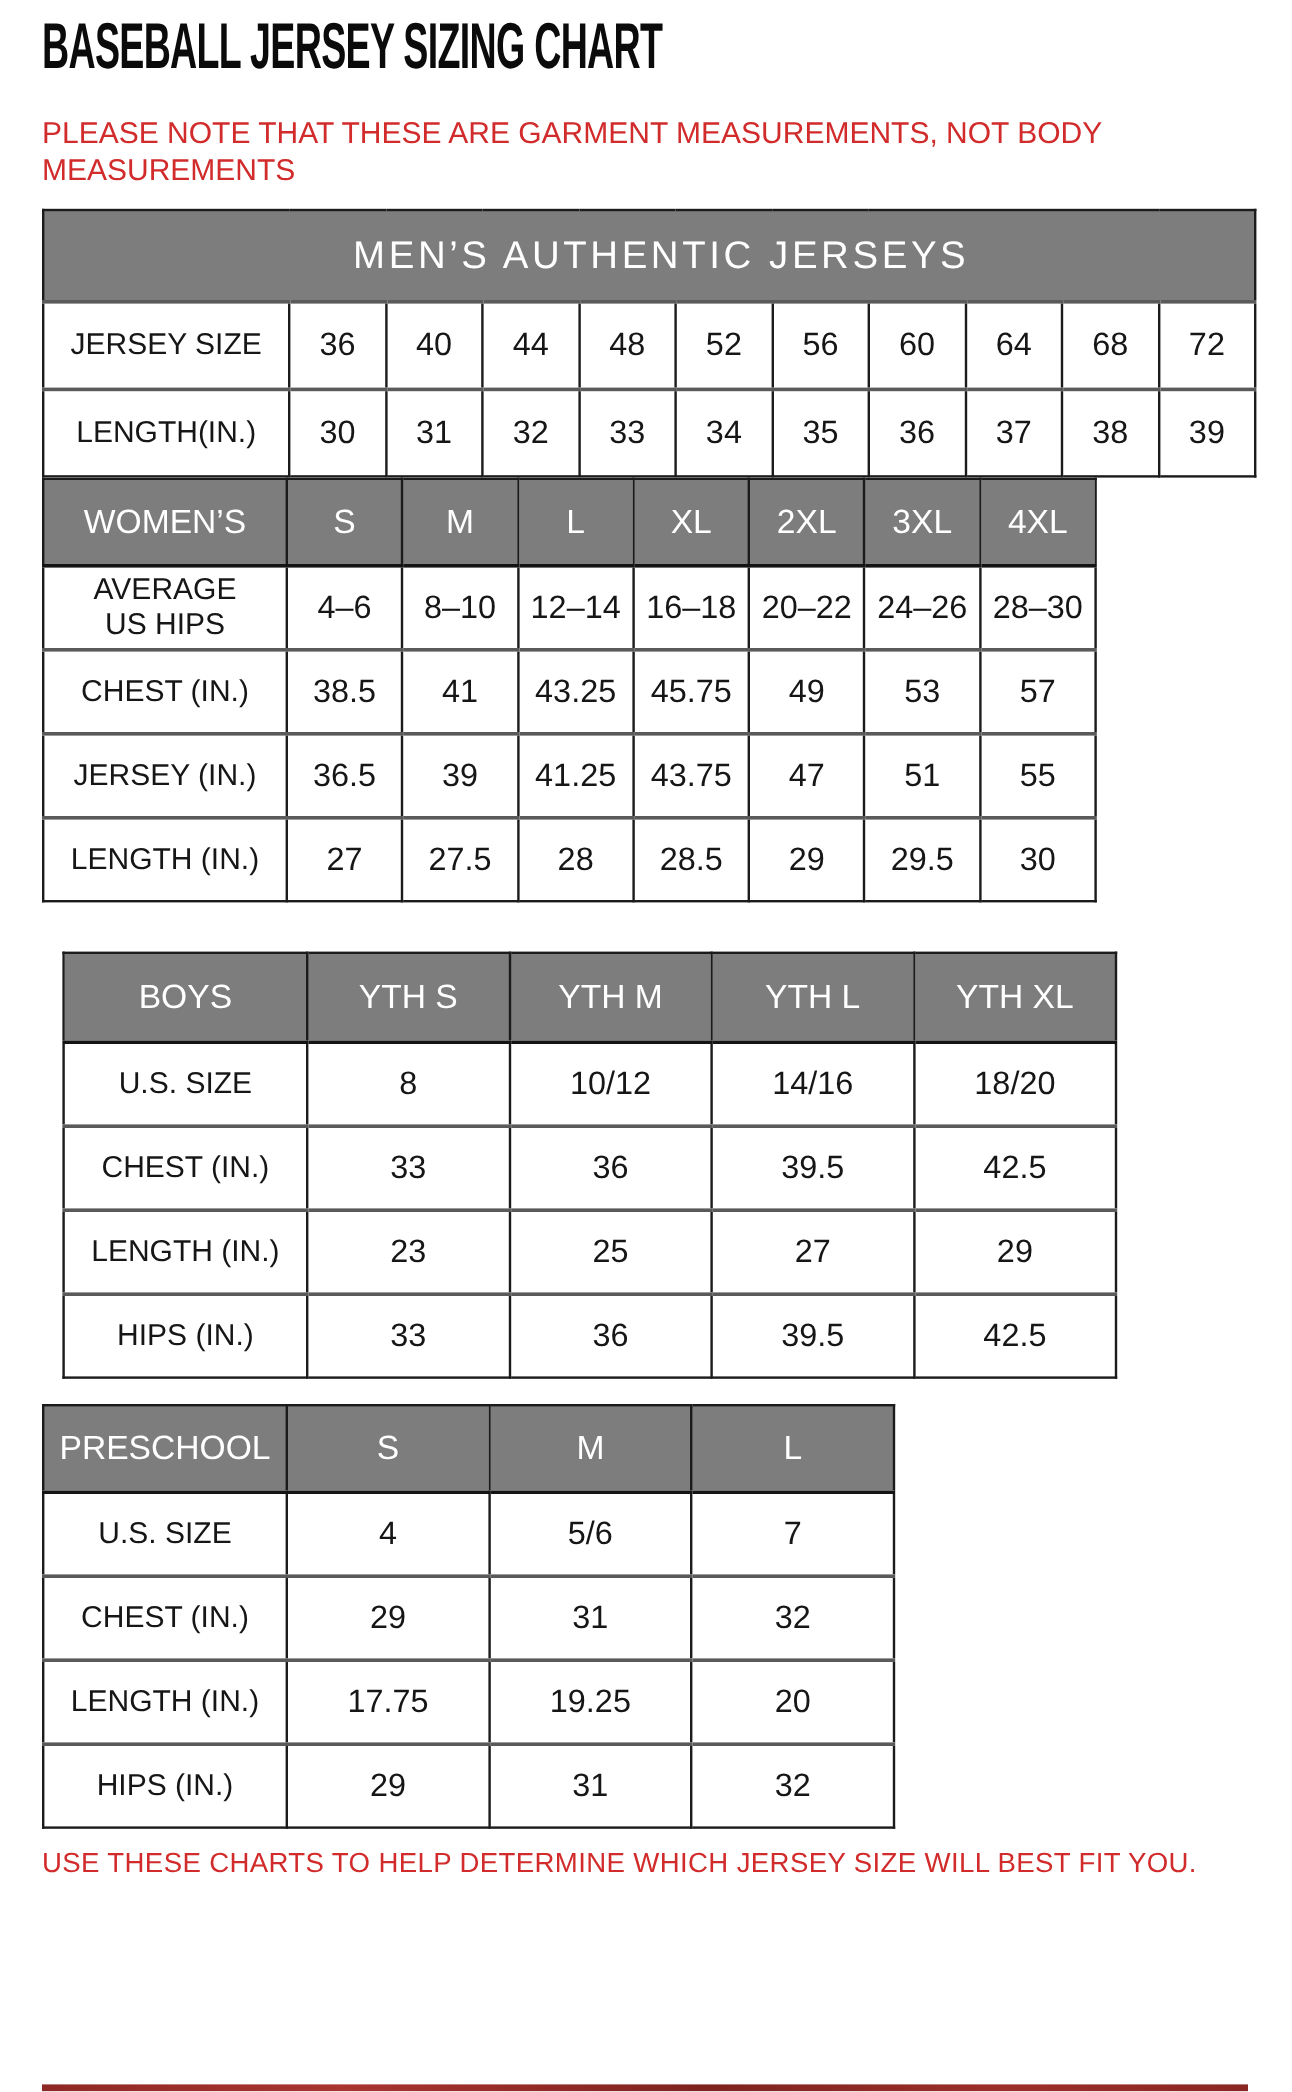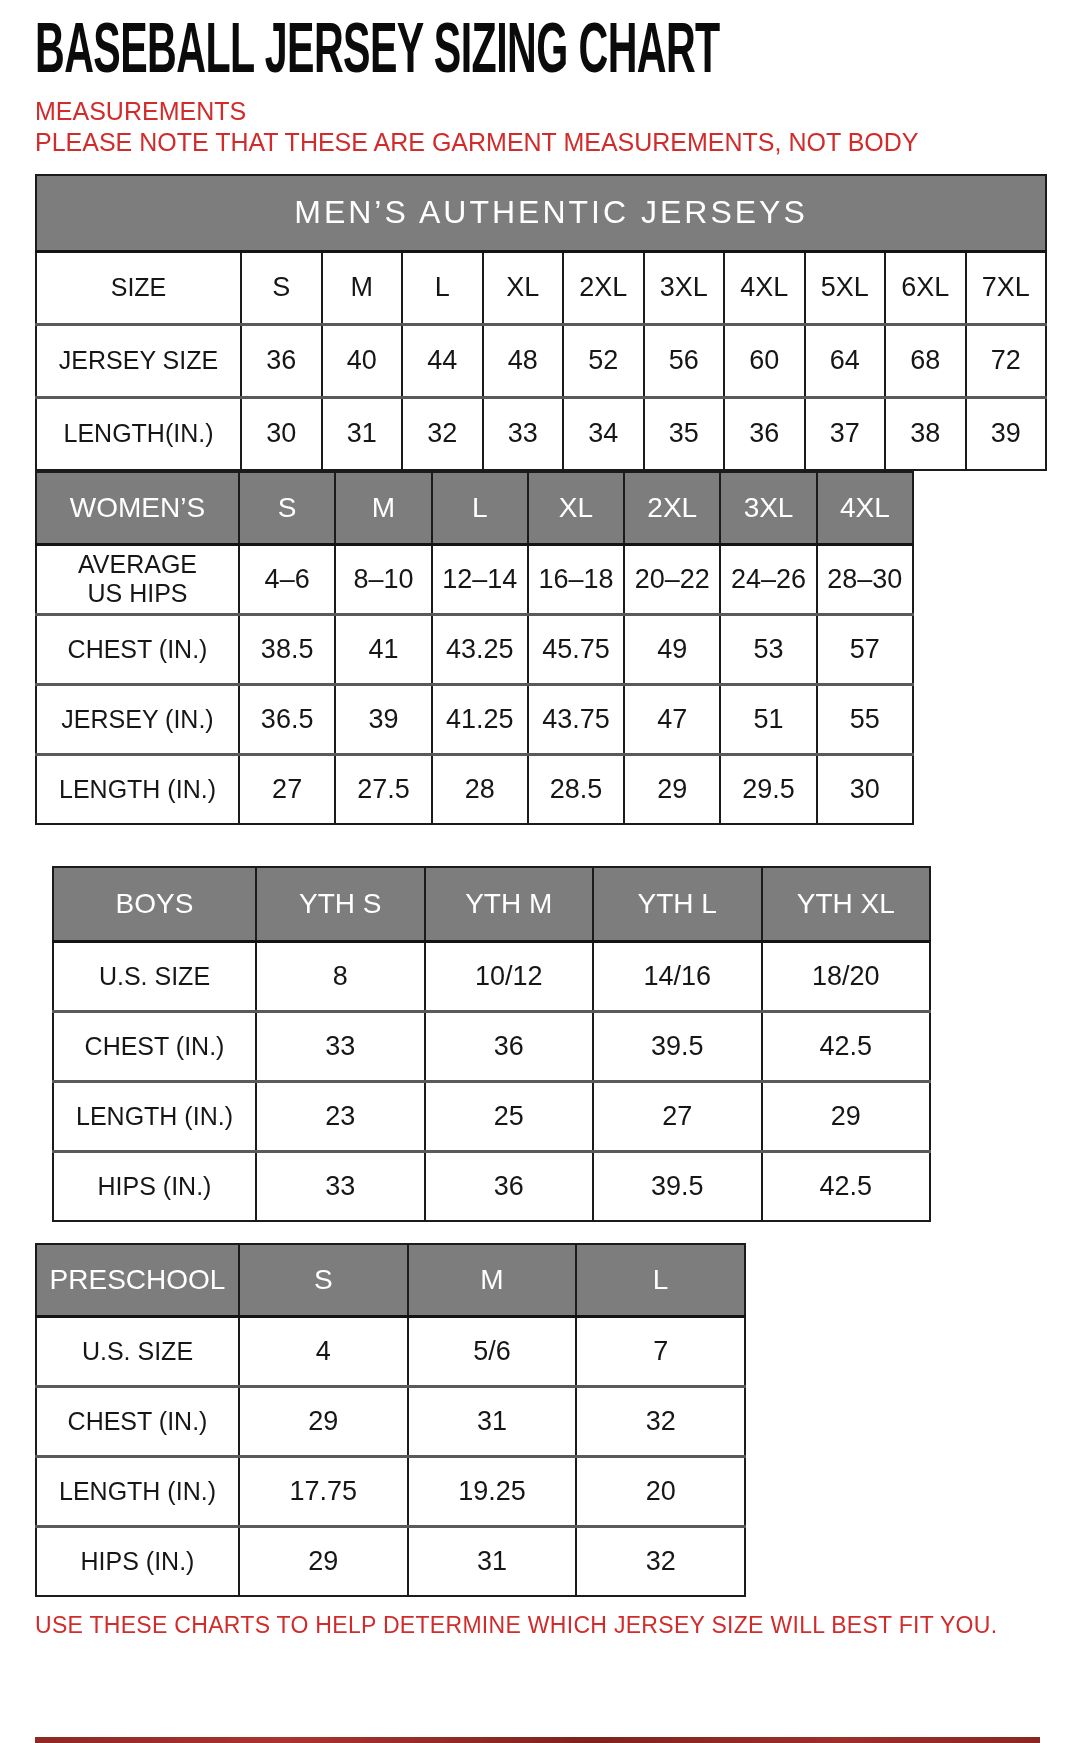--- a/index.html
+++ b/index.html
@@ -9,21 +9,21 @@
     background:#ffffff;
     overflow:hidden;
     box-sizing:border-box;
     padding:14px 0 0 35px;
     font-family:"Liberation Sans","DejaVu Sans",sans-serif;
     color:#161616;
   }
   
   .title{
     margin:0;height:68px;line-height:0.95;
-    font-size:71px;font-weight:bold;color:#0b0b0b;
+    font-size:54px;font-weight:bold;color:#0b0b0b;
     white-space:nowrap;
   }
   .title .squeeze{
     display:inline-block;
     transform:scaleX(0.58);
     transform-origin:left center;
     letter-spacing:-1px;
   }
   .note{
     margin-top:14px;width:935px;
@@ -79,22 +79,22 @@
   }
 </style>
 </head>
 <body>
 
 <div class="page">
 
   <h1 class="title"><span class="squeeze">BASEBALL JERSEY SIZING CHART</span></h1>
 
   <div class="note">
+    <span>PLEASE NOTE THAT THESE ARE GARMENT MEASUREMENTS, NOT BODY</span>
     <span>MEASUREMENTS</span>
-    <span>PLEASE NOTE THAT THESE ARE GARMENT MEASUREMENTS, NOT BODY</span>
   </div>
 
   <div>
       <table class="tbl tbl-mens" style="width: 1012px;">
         <colgroup>
           <col style="width: 205px;">
           <col>
           <col>
           <col>
           <col>
@@ -104,33 +104,20 @@
           <col>
           <col>
           <col>
         </colgroup>
         <thead>
           <tr class="band-row">
             <th colspan="11" class="band">MEN’S AUTHENTIC JERSEYS</th>
           </tr>
         </thead>
         <tbody>
-          <tr class="body-row first">
-            <td class="label">SIZE</td>
-            <td>S</td>
-            <td>M</td>
-            <td>L</td>
-            <td>XL</td>
-            <td>2XL</td>
-            <td>3XL</td>
-            <td>4XL</td>
-            <td>5XL</td>
-            <td>6XL</td>
-            <td>7XL</td>
-          </tr>
           <tr class="body-row">
             <td class="label">JERSEY SIZE</td>
             <td>36</td>
             <td>40</td>
             <td>44</td>
             <td>48</td>
             <td>52</td>
             <td>56</td>
             <td>60</td>
             <td>64</td>

